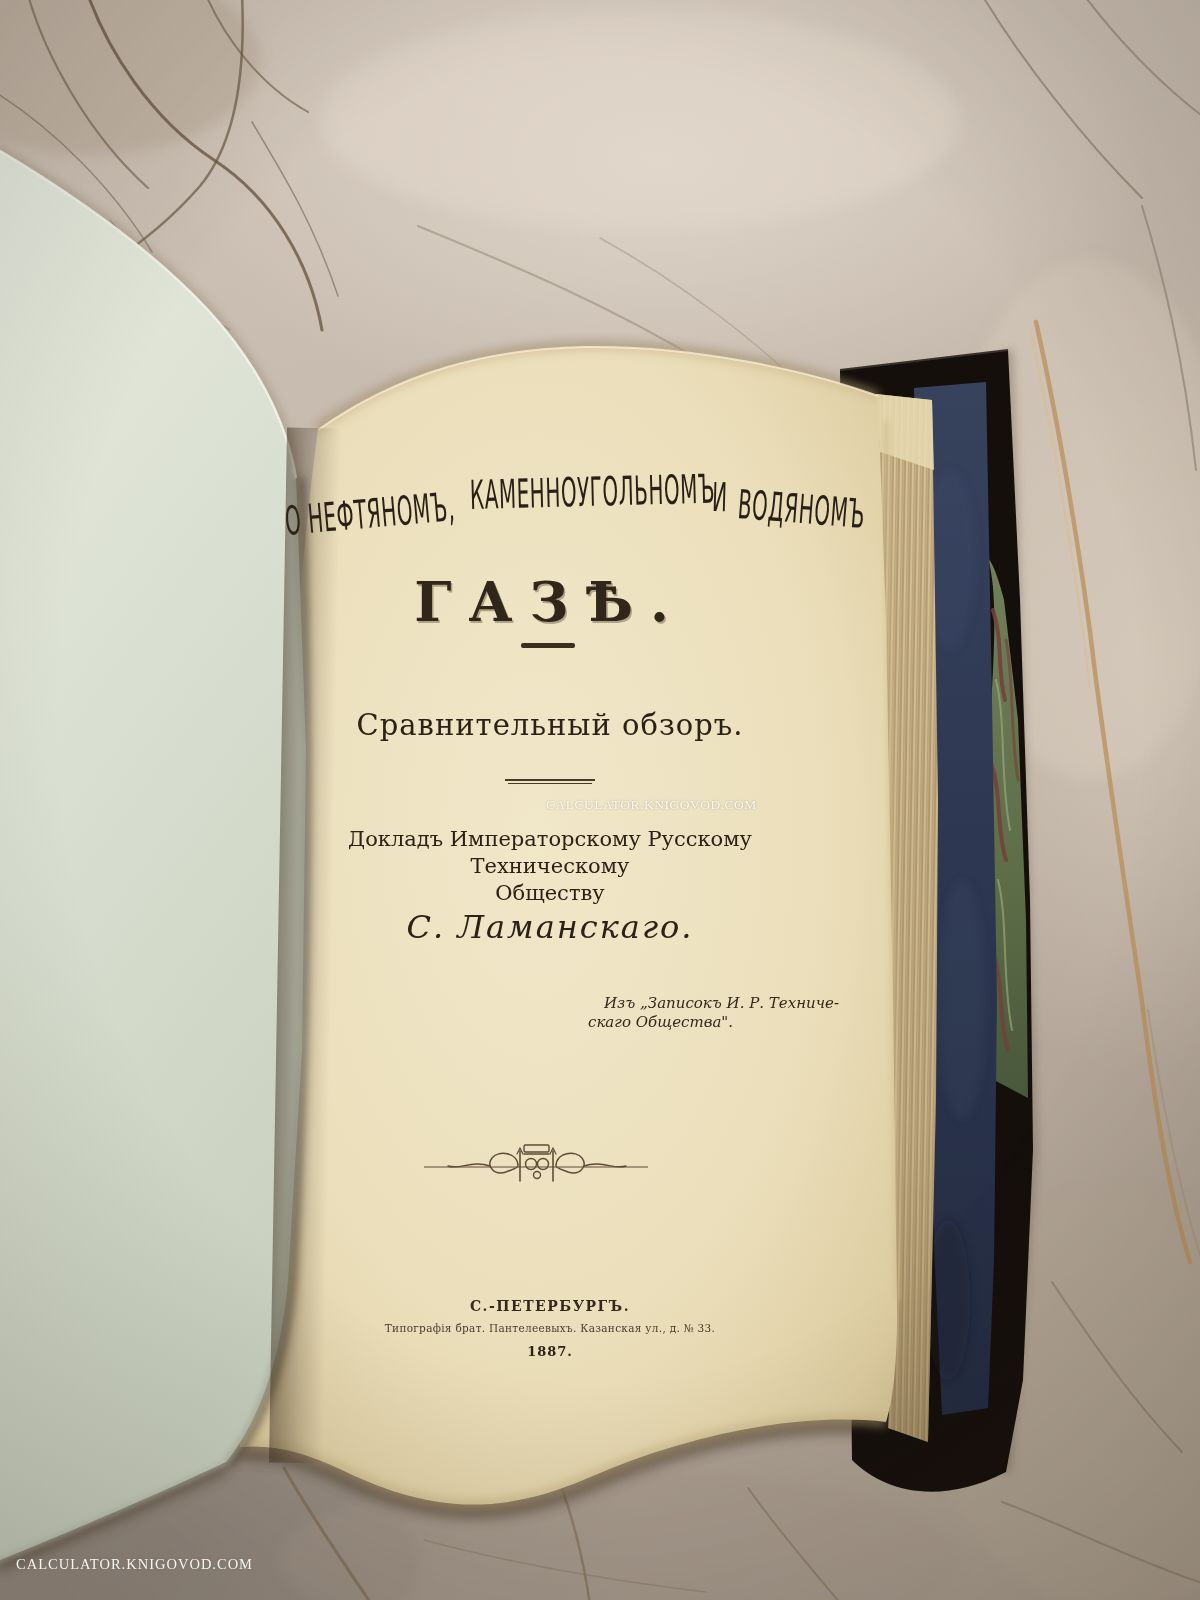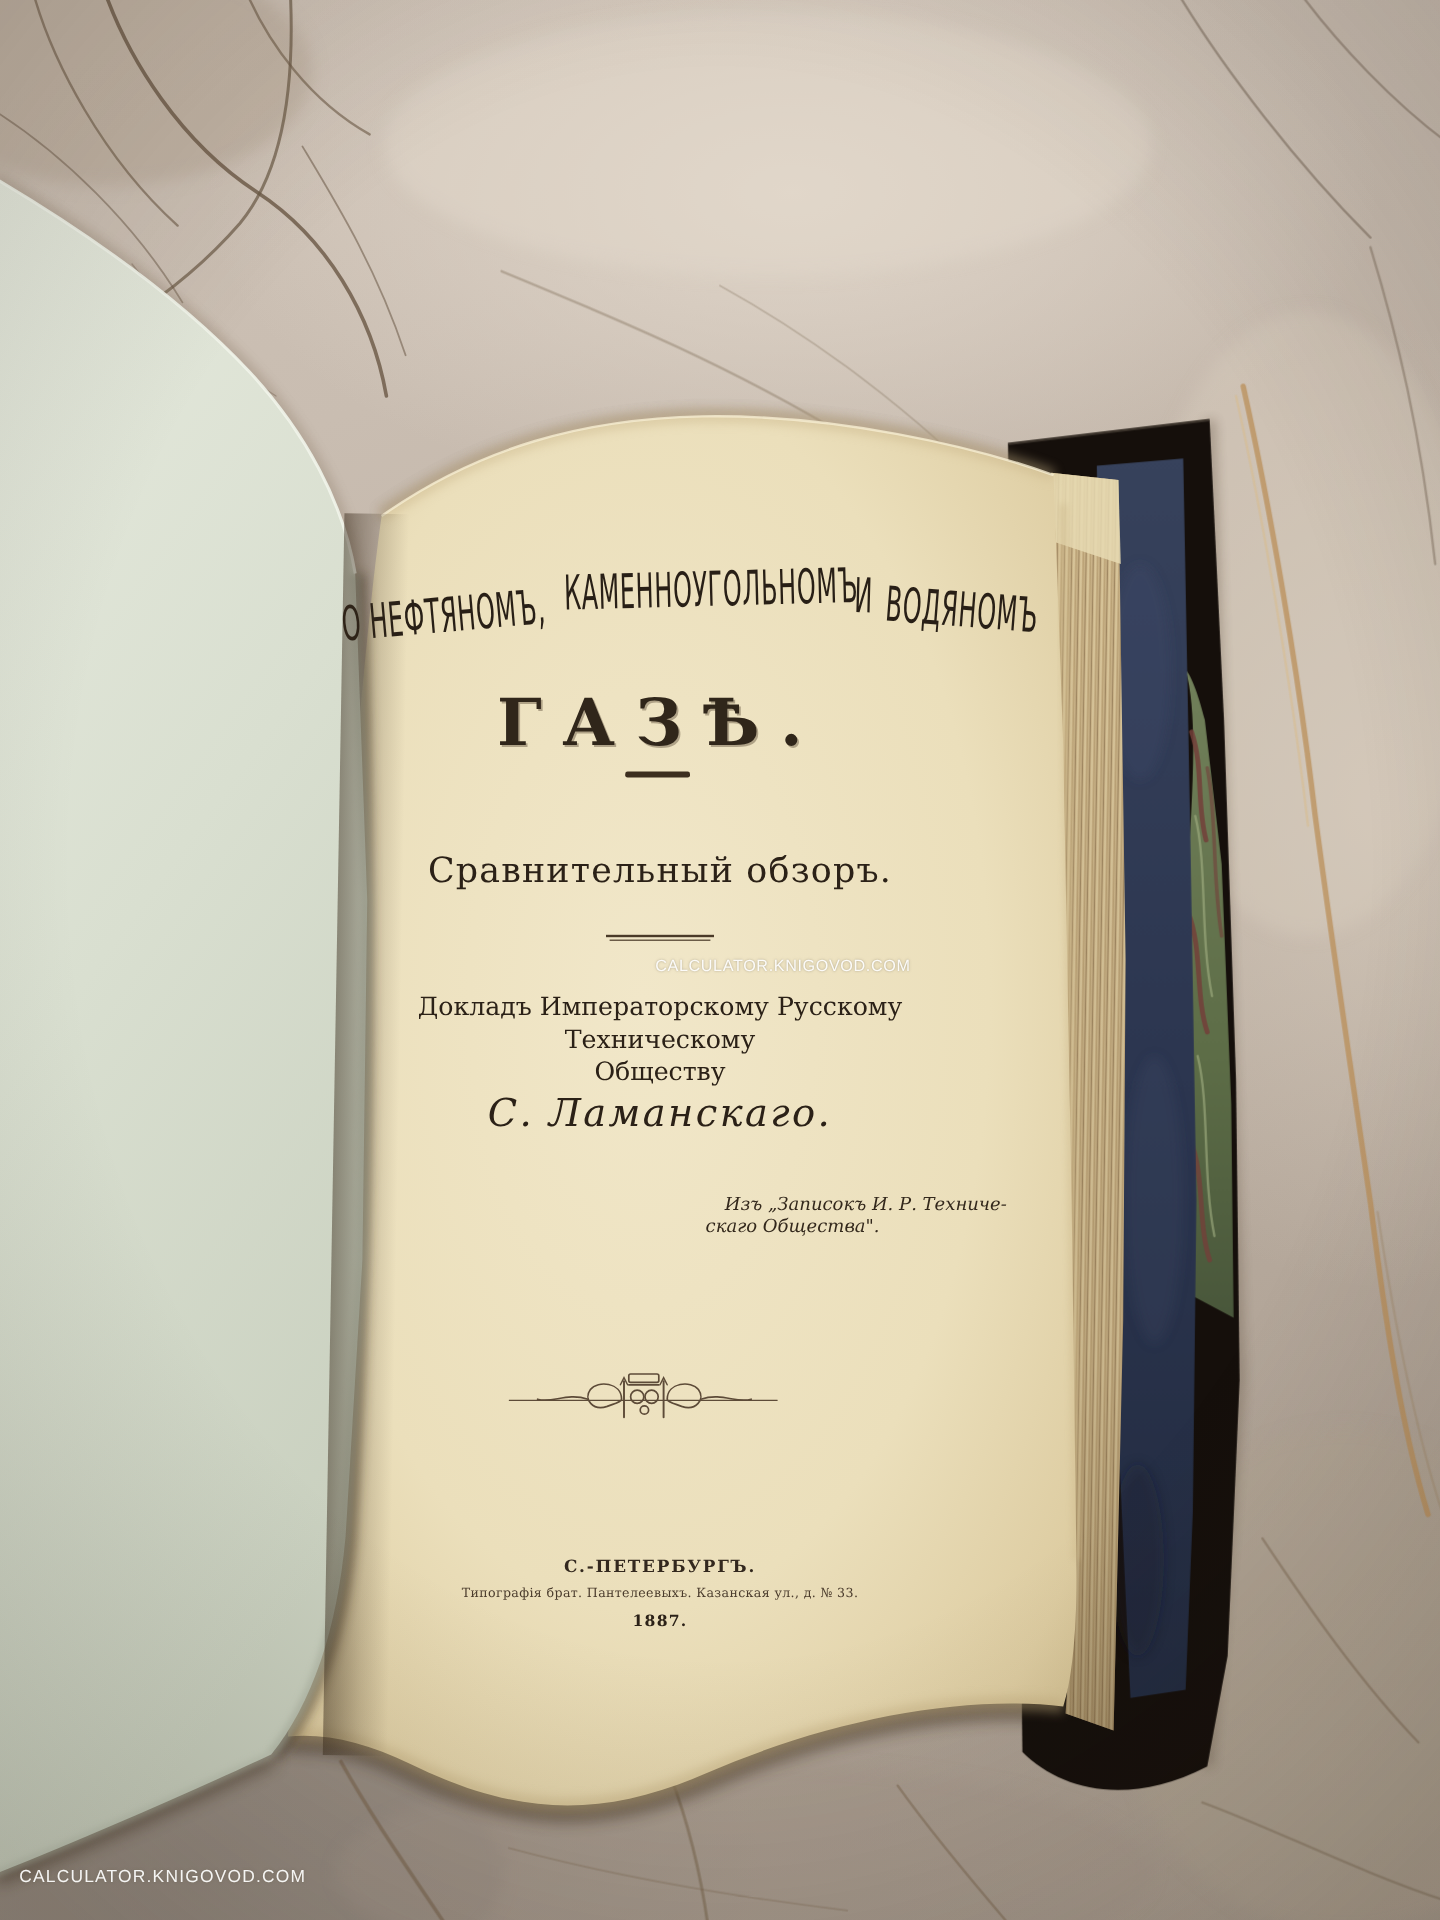--- a/index.html
+++ b/index.html
@@ -38,21 +38,21 @@
   .gutter-shadow{
     position:absolute;left:278px;top:428px;width:54px;height:1035px;z-index:3;
     background:linear-gradient(to right, rgba(56,42,26,.48), rgba(56,42,26,.18) 55%, rgba(56,42,26,0));
     transform:rotate(1deg);pointer-events:none;
   }
   .vignette{
     position:absolute;left:0;top:0;width:1200px;height:1600px;z-index:4;pointer-events:none;
     background:radial-gradient(ellipse 900px 1100px at 50% 45%, rgba(0,0,0,0) 60%, rgba(35,26,16,.18) 100%);
   }
   .watermark{
-    position:absolute;z-index:5;font-family:Liberation Sans, sans-serif;color:rgba(255,255,255,.93);
+    position:absolute;z-index:5;font-family:Liberation Serif, serif;color:rgba(255,255,255,.93);
     text-shadow:0 0 2px rgba(110,100,80,.55);white-space:nowrap;
   }
   .wm-center{left:546px;top:797px;font-size:13.5px;letter-spacing:.5px;}
   .wm-bottom{left:16px;top:1556px;font-size:14.5px;letter-spacing:1px;}
 </style>
 </head>
 <body>
 
 <div class="stage">
 

